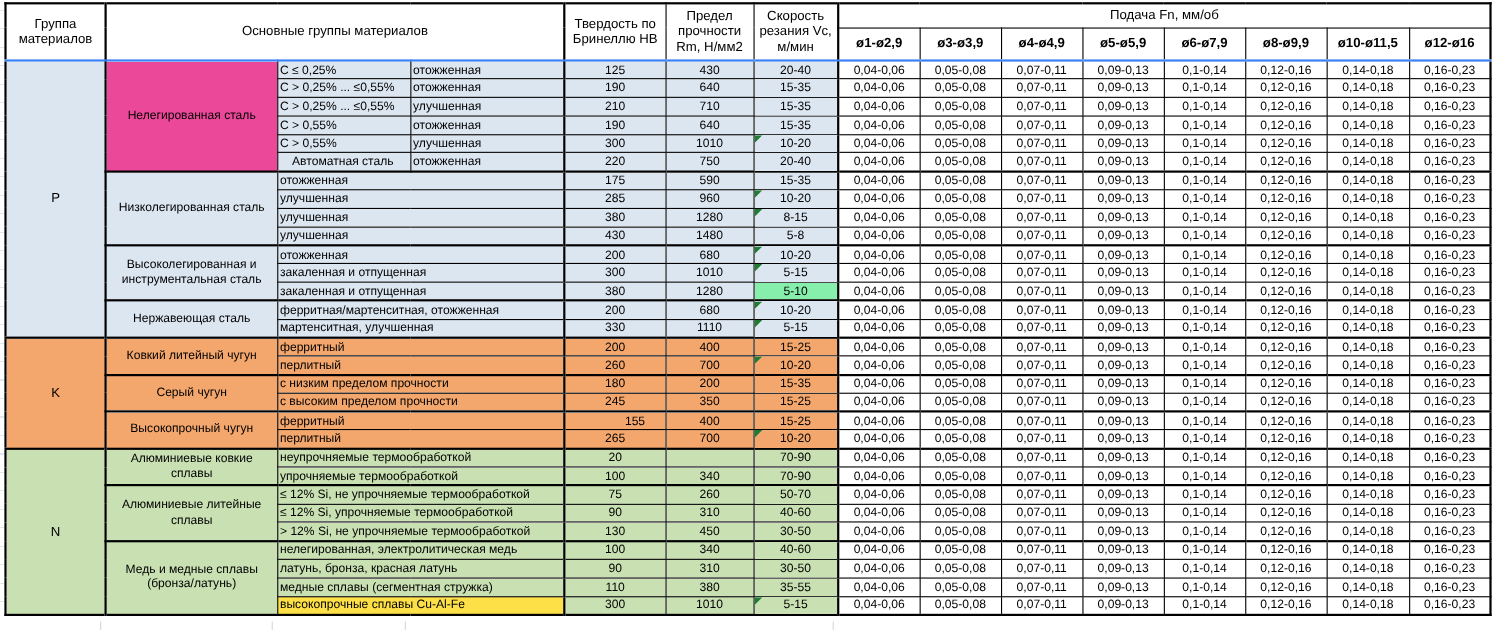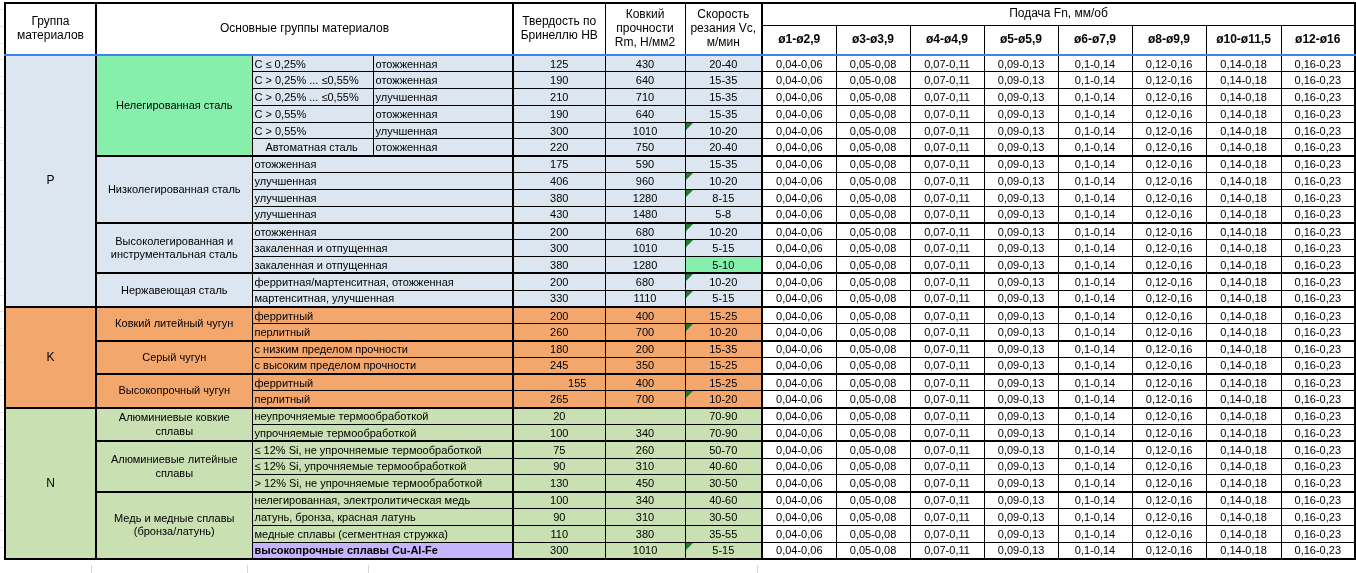--- a/index.html
+++ b/index.html
@@ -58,39 +58,39 @@
       <col style="width: 74px;">
       <col style="width: 74px;">
       <col style="width: 75px;">
       <col style="width: 74px;">
     </colgroup>
     <thead>
       <tr class="hr1">
         <th class="v2r" rowspan="2" colspan="1">Группа материалов</th>
         <th class="v2r" rowspan="2" colspan="3">Основные группы материалов</th>
         <th rowspan="2" colspan="1">Твердость по Бринеллю HB</th>
-        <th rowspan="2" colspan="1">Ковкий прочности Rm, Н/мм2</th>
+        <th rowspan="2" colspan="1">Предел прочности Rm, Н/мм2</th>
         <th class="v2r" rowspan="2" colspan="1">Скорость резания Vc, м/мин</th>
         <th class="feedtitle v2l" colspan="8">Подача Fn, мм/об</th>
       </tr>
       <tr class="hr2">
         <th class="diam v2l">ø1-ø2,9</th>
         <th class="diam">ø3-ø3,9</th>
         <th class="diam">ø4-ø4,9</th>
         <th class="diam">ø5-ø5,9</th>
         <th class="diam">ø6-ø7,9</th>
         <th class="diam">ø8-ø9,9</th>
         <th class="diam">ø10-ø11,5</th>
         <th class="diam">ø12-ø16</th>
       </tr>
     </thead>
     <tbody>
       <tr class="body sub-start sec-start">
         <td class="gcell v2r" rowspan="15" style="background: rgb(220, 230, 241);">P</td>
-        <td class="ncell" rowspan="6" style="background: #86efac; margin-left: 28px;">Нелегированная сталь</td>
+        <td class="ncell" rowspan="6" style="background: #ec4899; margin-left: 28px;">Нелегированная сталь</td>
         <td class="left" style="background: rgb(220, 230, 241);">C ≤ 0,25%</td>
         <td class="left v2r" style="background: rgb(220, 230, 241);">отожженная</td>
         <td style="background: rgb(220, 230, 241);">125</td>
         <td style="background: rgb(220, 230, 241);">430</td>
         <td class="vc v2r" style="background: rgb(220, 230, 241);">20-40</td>
         <td class="feed v2l">0,04-0,06</td>
         <td class="feed">0,05-0,08</td>
         <td class="feed">0,07-0,11</td>
         <td class="feed">0,09-0,13</td>
         <td class="feed">0,1-0,14</td>
@@ -183,21 +183,21 @@
         <td class="feed">0,05-0,08</td>
         <td class="feed">0,07-0,11</td>
         <td class="feed">0,09-0,13</td>
         <td class="feed">0,1-0,14</td>
         <td class="feed">0,12-0,16</td>
         <td class="feed">0,14-0,18</td>
         <td class="feed">0,16-0,23</td>
       </tr>
       <tr class="body">
         <td class="left v2r" colspan="2" style="background: rgb(220, 230, 241);">улучшенная</td>
-        <td style="background: rgb(220, 230, 241);">406</td>
+        <td style="background: rgb(220, 230, 241);">285</td>
         <td style="background: rgb(220, 230, 241);">960</td>
         <td class="vc v2r" style="background: rgb(220, 230, 241);">10-20<span class="tri"></span></td>
         <td class="feed v2l">0,04-0,06</td>
         <td class="feed">0,05-0,08</td>
         <td class="feed">0,07-0,11</td>
         <td class="feed">0,09-0,13</td>
         <td class="feed">0,1-0,14</td>
         <td class="feed">0,12-0,16</td>
         <td class="feed">0,14-0,18</td>
         <td class="feed">0,16-0,23</td>
@@ -500,21 +500,21 @@
         <td class="feed v2l">0,04-0,06</td>
         <td class="feed">0,05-0,08</td>
         <td class="feed">0,07-0,11</td>
         <td class="feed">0,09-0,13</td>
         <td class="feed">0,1-0,14</td>
         <td class="feed">0,12-0,16</td>
         <td class="feed">0,14-0,18</td>
         <td class="feed">0,16-0,23</td>
       </tr>
       <tr class="body">
-        <td class="left v2r" colspan="2" style="background: #c4b5fd; font-weight: bold;">высокопрочные сплавы Cu-Al-Fe</td>
+        <td class="left v2r" colspan="2" style="background: #fde047;">высокопрочные сплавы Cu-Al-Fe</td>
         <td style="background: rgb(200, 224, 178);">300</td>
         <td style="background: rgb(200, 224, 178);">1010</td>
         <td class="vc v2r" style="background: rgb(200, 224, 178);">5-15<span class="tri"></span></td>
         <td class="feed v2l">0,04-0,06</td>
         <td class="feed">0,05-0,08</td>
         <td class="feed">0,07-0,11</td>
         <td class="feed">0,09-0,13</td>
         <td class="feed">0,1-0,14</td>
         <td class="feed">0,12-0,16</td>
         <td class="feed">0,14-0,18</td>

